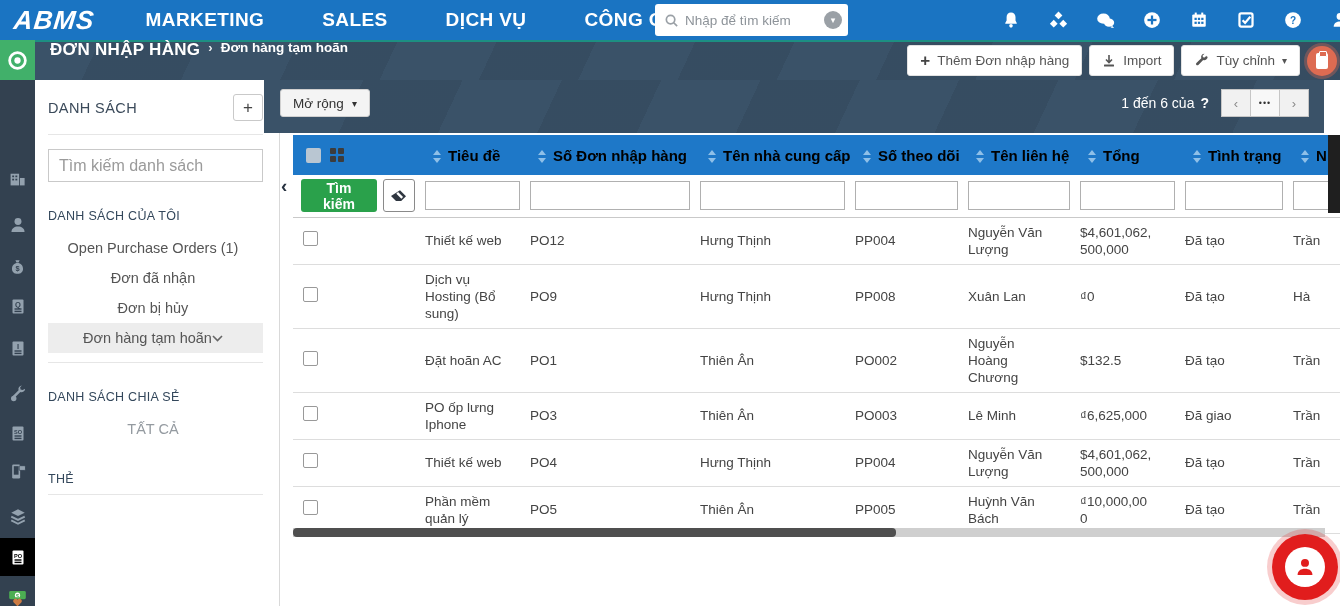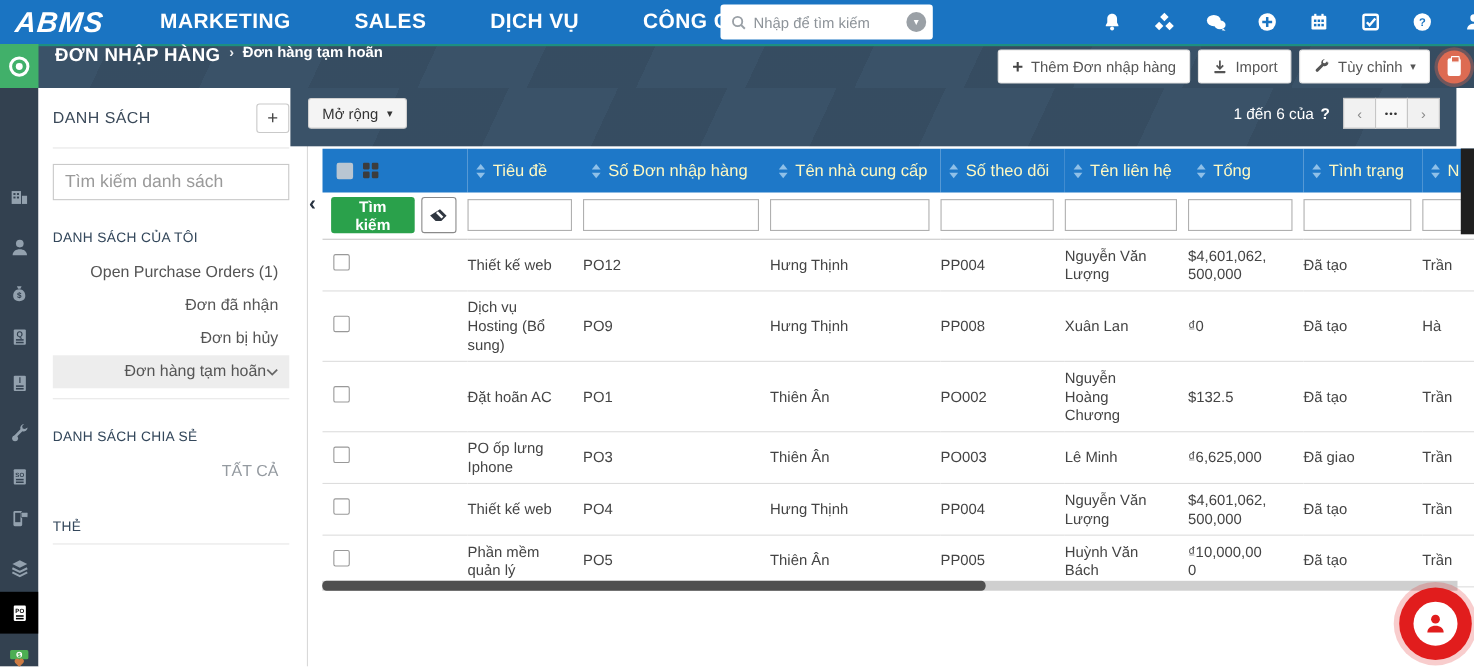--- a/index.html
+++ b/index.html
@@ -41,40 +41,40 @@
   
   .sidebar{position:absolute;left:35px;top:80px;width:245px;height:526px;background:#fff;border-right:1px solid #d9d9d9;padding:13px 16px 0 13px}
   .sb-titlerow{display:flex;align-items:center;justify-content:space-between;margin-top:1px}
   .sb-title{font-size:14.5px;color:#3b4a5a;letter-spacing:.4px}
   .sb-add{width:30px;height:27px;border:1px solid #c9c9c9;background:#fff;border-radius:3px;font-size:17px;color:#444;cursor:pointer;font-family:inherit;line-height:1}
   .sb-div{border-bottom:1px solid #e6e6e6;margin-top:13px}
   .sb-search{margin-top:14px;width:100%;height:33px;border:1px solid #c9c9c9;padding:0 10px;font-size:16px;color:#555;font-family:inherit;outline:none}
   .sb-search::placeholder{color:#9a9a9a}
   .sb-section{margin-top:27px;font-size:12.5px;color:#33475b;letter-spacing:.3px}
   .sb-items{margin-top:10px}
-  .sb-item{height:30px;display:flex;align-items:center;padding:0 10px 0 5px;font-size:14.5px;color:#555;cursor:pointer;justify-content:flex-end}
+  .sb-item{height:30px;display:flex;align-items:center;padding:0 10px 0 5px;font-size:14.5px;color:#555;cursor:pointer;justify-content:center}
   .sb-item.selected{background:#ededed}
   .sb-item.dim{color:#949aa0;margin-top:4px}
   .collapse-handle{position:absolute;left:281px;top:175px;font-size:19px;font-weight:bold;color:#273240;cursor:pointer;z-index:4}
 
   
   .toolband{position:absolute;left:264px;top:80px;width:1060px;height:53px;background:#3a5268 repeating-linear-gradient(115deg,rgba(0,0,0,0) 0 90px,rgba(0,0,0,.07) 90px 180px)}
   .expand-btn{position:absolute;left:16px;top:9px;background:#f4f4f4;border:1px solid #d0d0d0;border-radius:3px;height:28px;padding:0 12px;font-size:13.5px;color:#333;display:flex;align-items:center;gap:8px;cursor:pointer;font-family:inherit}
   .pagination{position:absolute;right:15px;top:9px;display:flex;align-items:center;color:#fff;font-size:14px}
   .pag-total{font-weight:bold;margin-left:6px;cursor:pointer}
   .pager{display:flex;margin-left:13px}
   .pager button{width:30px;height:28px;background:#f1f1f1;border:1px solid #c6c6c6;color:#8a8a8a;font-size:13px;cursor:pointer;margin-left:-1px;font-family:inherit}
   .pager .more{color:#333;font-size:9px;letter-spacing:1px;background:#f8f8f8}
 
   
   .table-wrap{position:absolute;left:293px;top:135px;width:1047px;height:471px;overflow:hidden;background:#fff}
   .tbl{display:table;table-layout:fixed;width:1060px;border-collapse:collapse}
   .tr{display:table-row}
   .td,.th{display:table-cell;vertical-align:middle}
-  .thead .th{background:#1e78c8;color:#fef9c3;font-size:15px;font-weight:normal;height:40px;padding:0 4px 0 8px;white-space:nowrap;cursor:pointer}
+  .thead .th{background:#1e78c8;color:#000000;font-size:15px;font-weight:bold;height:40px;padding:0 4px 0 8px;white-space:nowrap;cursor:pointer}
   .c0{width:132px}.c1{width:105px}.c2{width:170px}.c3{width:155px}.c4{width:113px}.c5{width:112px}.c6{width:105px}.c7{width:108px}.c8{width:60px}
   .sort{display:inline-block;vertical-align:middle;margin-right:7px}
   .sort i{display:block;width:0;height:0;border-left:4px solid transparent;border-right:4px solid transparent}
   .sort .up{border-bottom:5px solid #8fc0e8;margin-bottom:3px}
   .sort .dn{border-top:5px solid #8fc0e8}
   .hd-ck{display:flex;align-items:center;gap:9px;padding-left:5px}
   .ck-sel{width:15px;height:15px;background:#b9c6d2;border-radius:2px}
   .grid4{width:14px;height:14px;display:grid;grid-template-columns:6px 6px;grid-template-rows:6px 6px;gap:2px}
   .grid4 b{background:#3c3c3c;border-radius:1px}
   .frow .td{height:42px;border-bottom:1px solid #c9c9c9;padding:0 10px 0 0}

